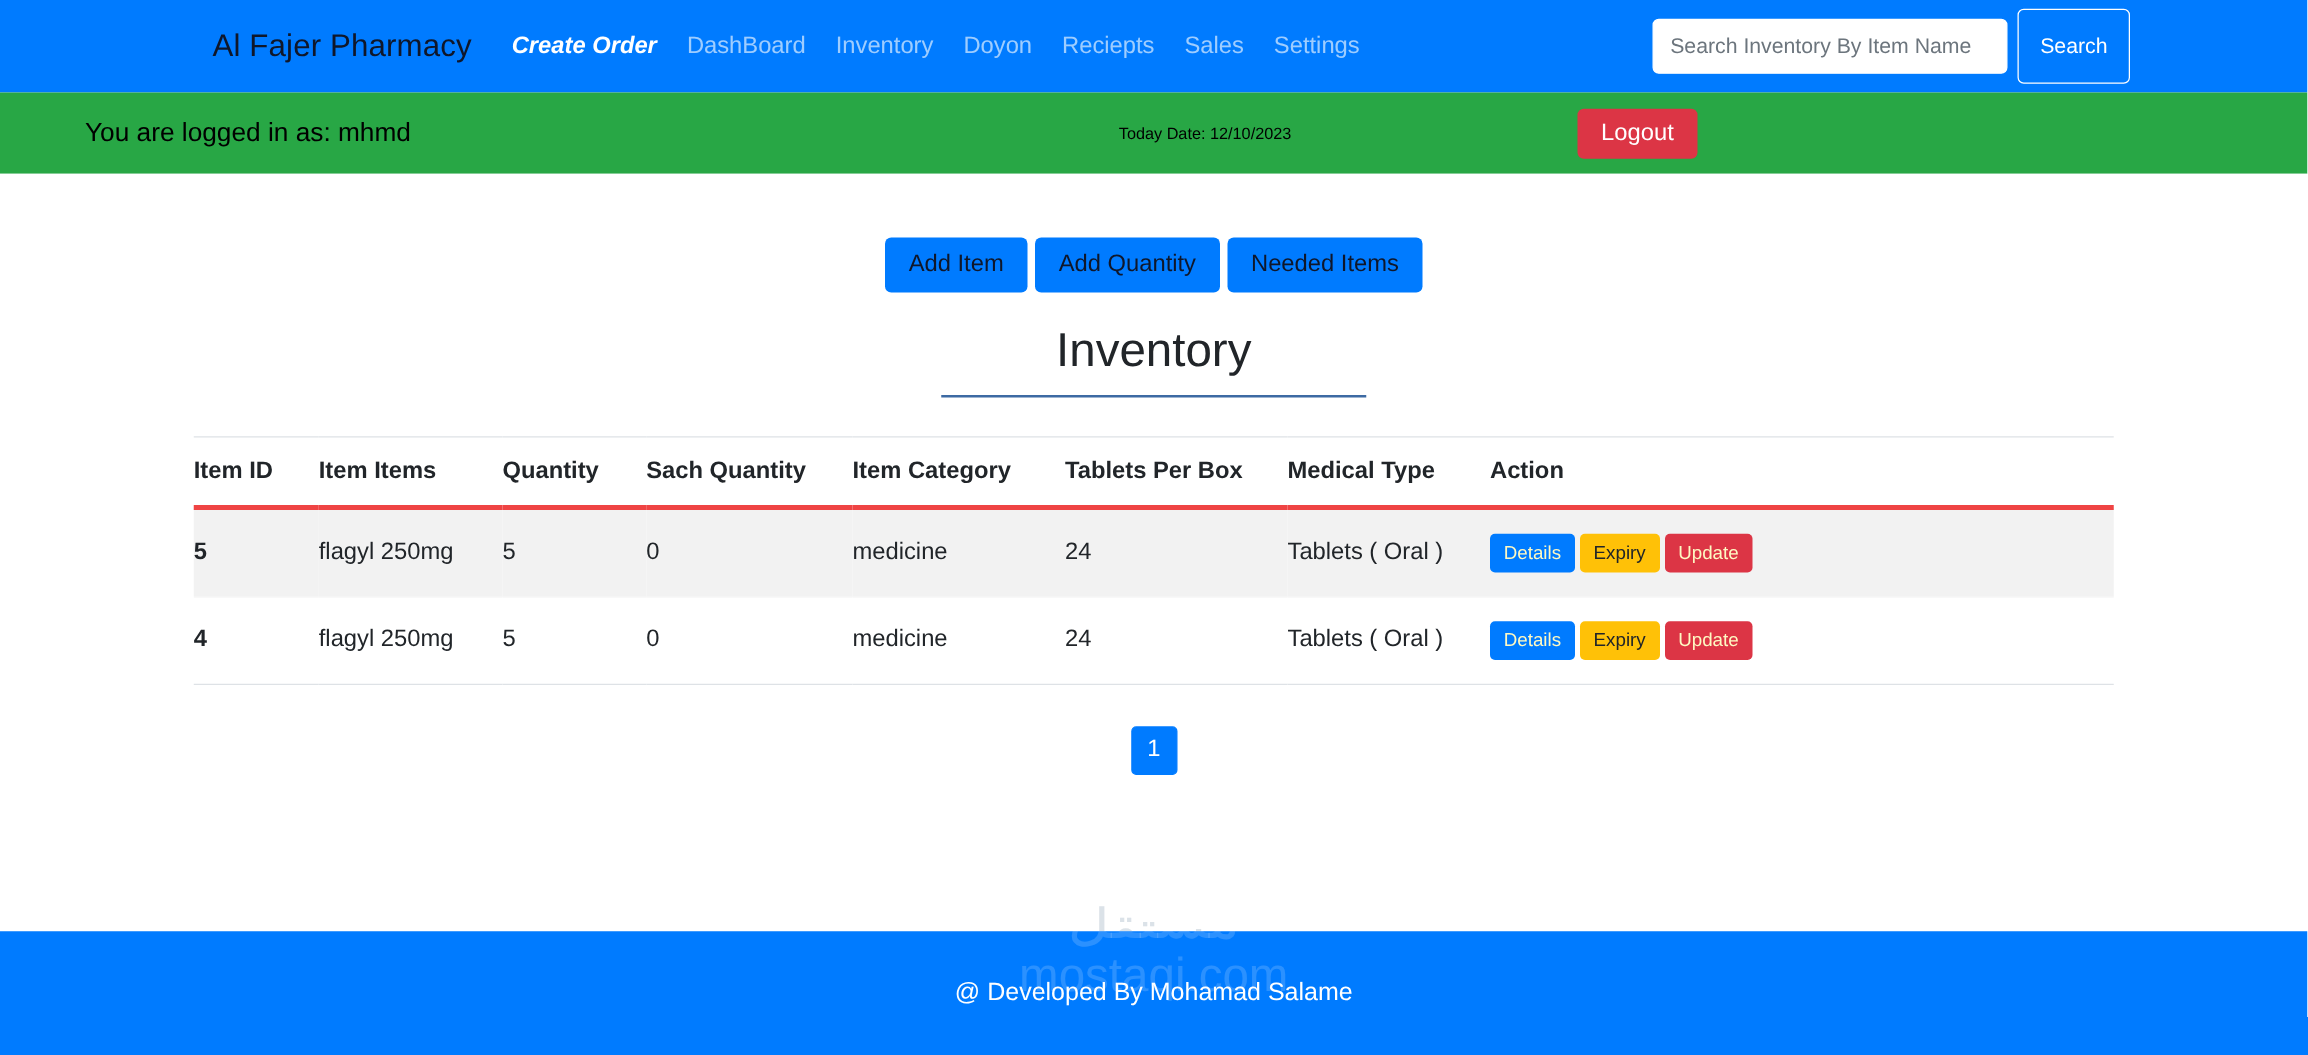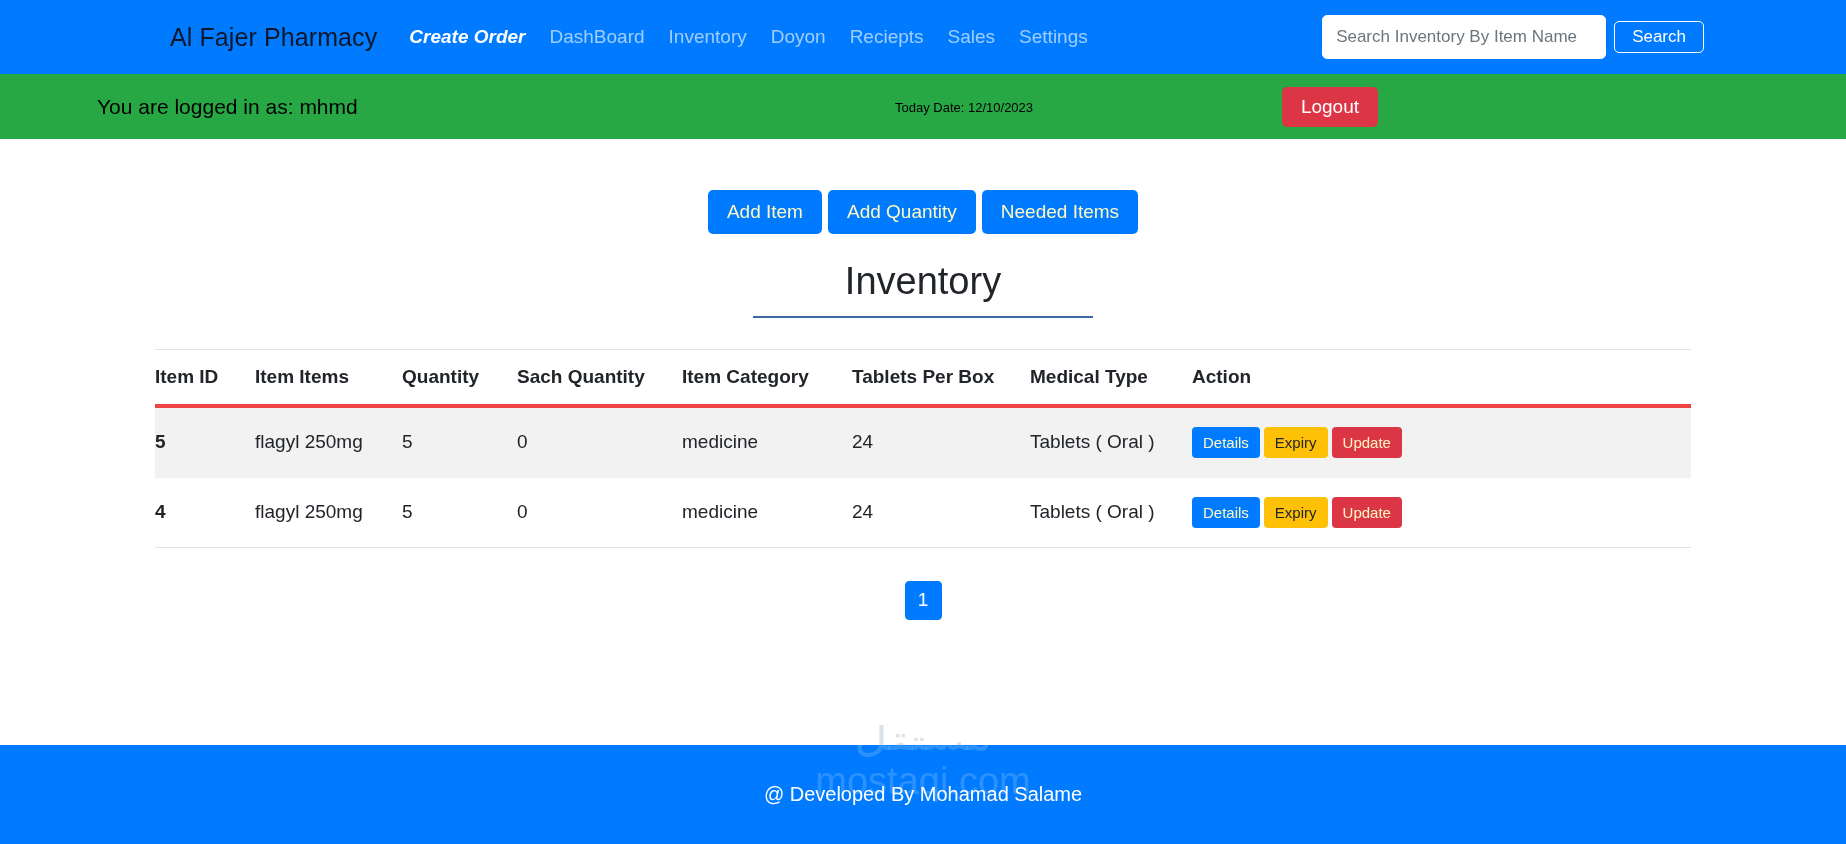--- a/index.html
+++ b/index.html
@@ -60,58 +60,58 @@
     border-radius: 5px;
     background: #ffffff;
     padding: 0 13px;
     font-size: 17px;
     color: #495057;
     outline: none;
     font-family: "Liberation Sans", sans-serif;
   }
   .search-input::placeholder { color: #6c757d; }
   .search-btn {
-    height: 32px;
+    height: 60px;
     padding: 0 17px;
     border: 1px solid #ffffff;
     border-radius: 5px;
     background: transparent;
     color: #ffffff;
     font-size: 17px;
     cursor: pointer;
     font-family: "Liberation Sans", sans-serif;
     white-space: nowrap;
   }
 
   
   .statusbar {
     height: 65px;
     background: #28a745;
     display: flex;
     align-items: center;
     position: relative;
-    padding: 0 22px 0 97px;
+    padding: 0 22px 0 68px;
   }
   .status-user {
     color: #000000;
     font-size: 21px;
     white-space: nowrap;
   }
   .status-date {
     color: #000000;
     font-size: 13px;
     white-space: nowrap;
     position: absolute;
     left: 895px;
     top: 50%;
     transform: translateY(-50%);
   }
   .logout-btn {
     position: absolute;
-    right: 468px;
+    right: 488px;
     top: 50%;
     transform: translateY(-50%);
     background: #dc3545;
     color: #ffffff;
     border: none;
     border-radius: 5px;
     padding: 9px 19px;
     font-size: 19px;
     cursor: pointer;
     font-family: "Liberation Sans", sans-serif;
@@ -124,21 +124,21 @@
     background: #ffffff;
   }
   .action-row {
     display: flex;
     justify-content: center;
     gap: 6px;
     padding-top: 51px;
   }
   .top-btn {
     background: #007bff;
-    color: #fef9c3;
+    color: #0f172a;
     border: none;
     border-radius: 5px;
     padding: 11px 19px;
     font-size: 19px;
     cursor: pointer;
     font-family: "Liberation Sans", sans-serif;
     white-space: nowrap;
   }
   .page-title-wrap {
     margin-top: 27px;

